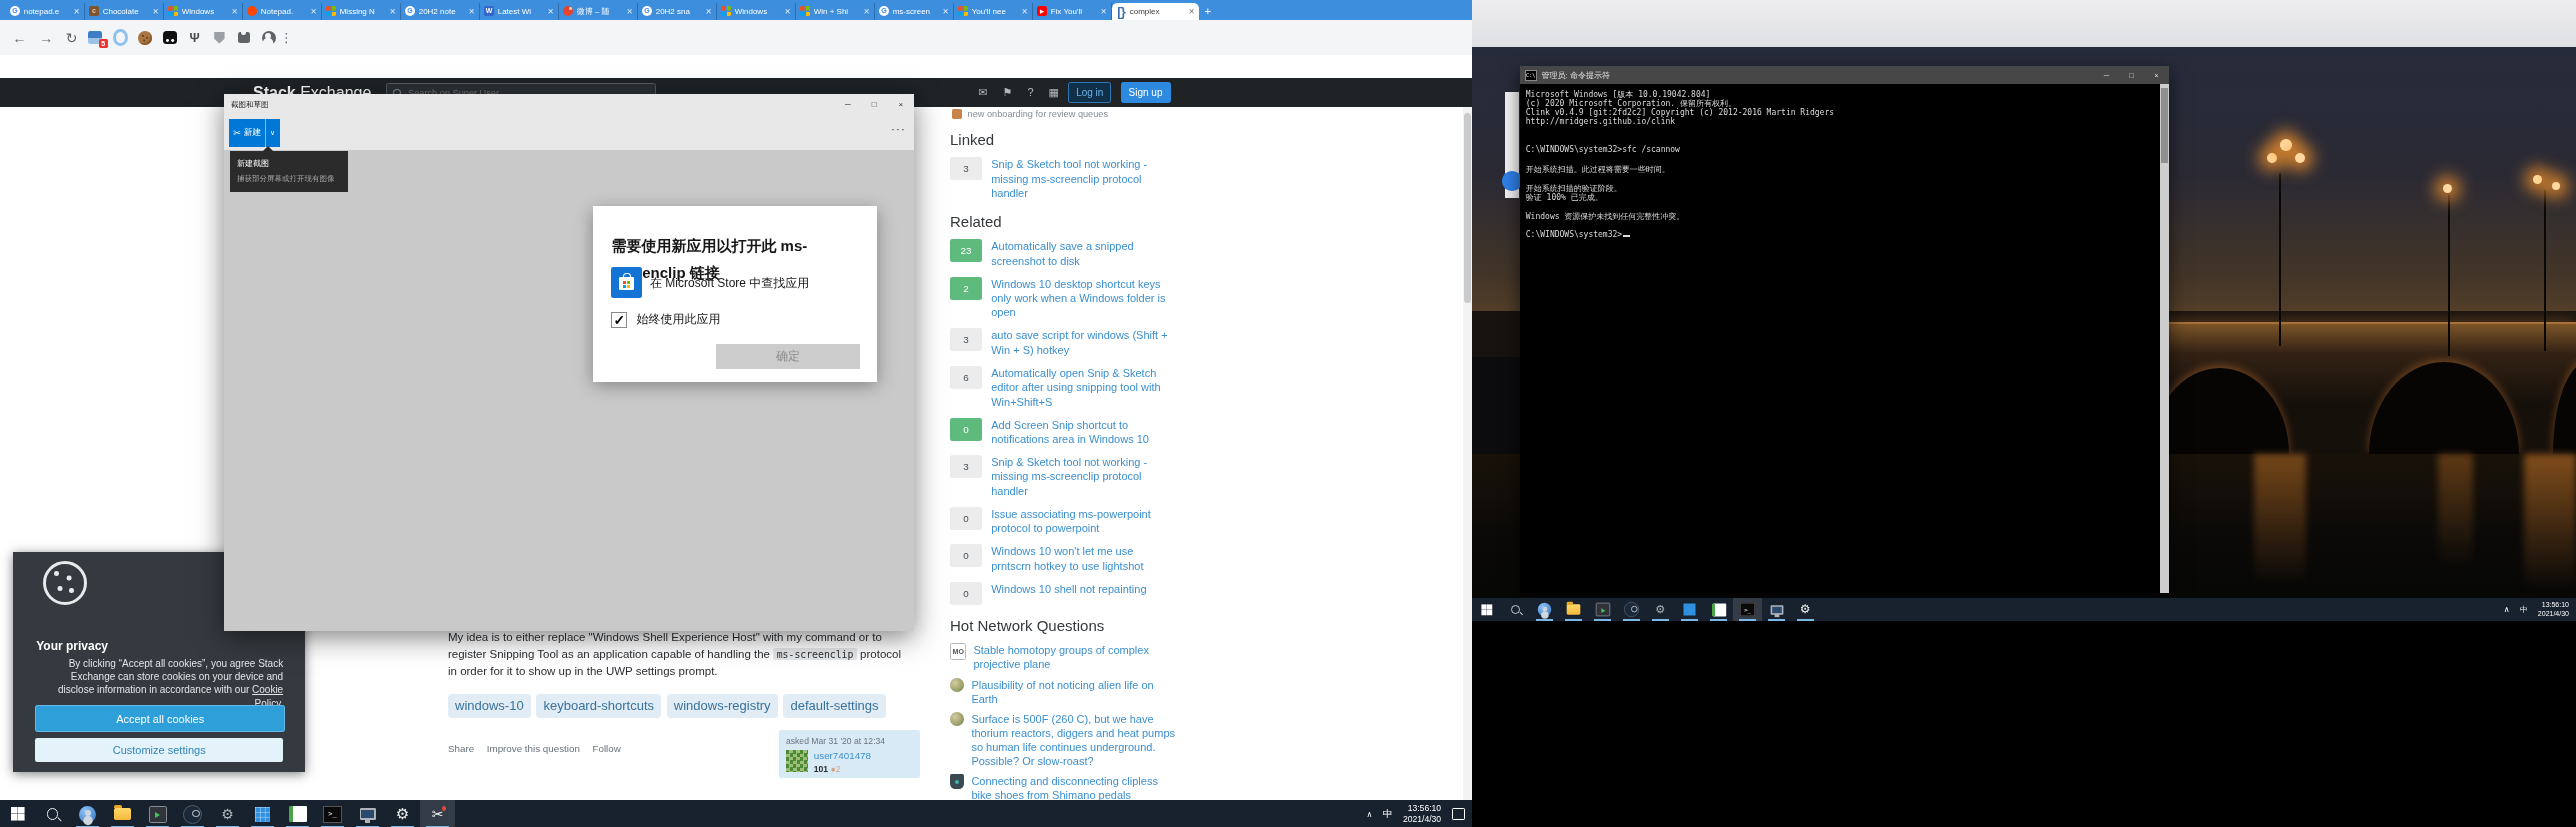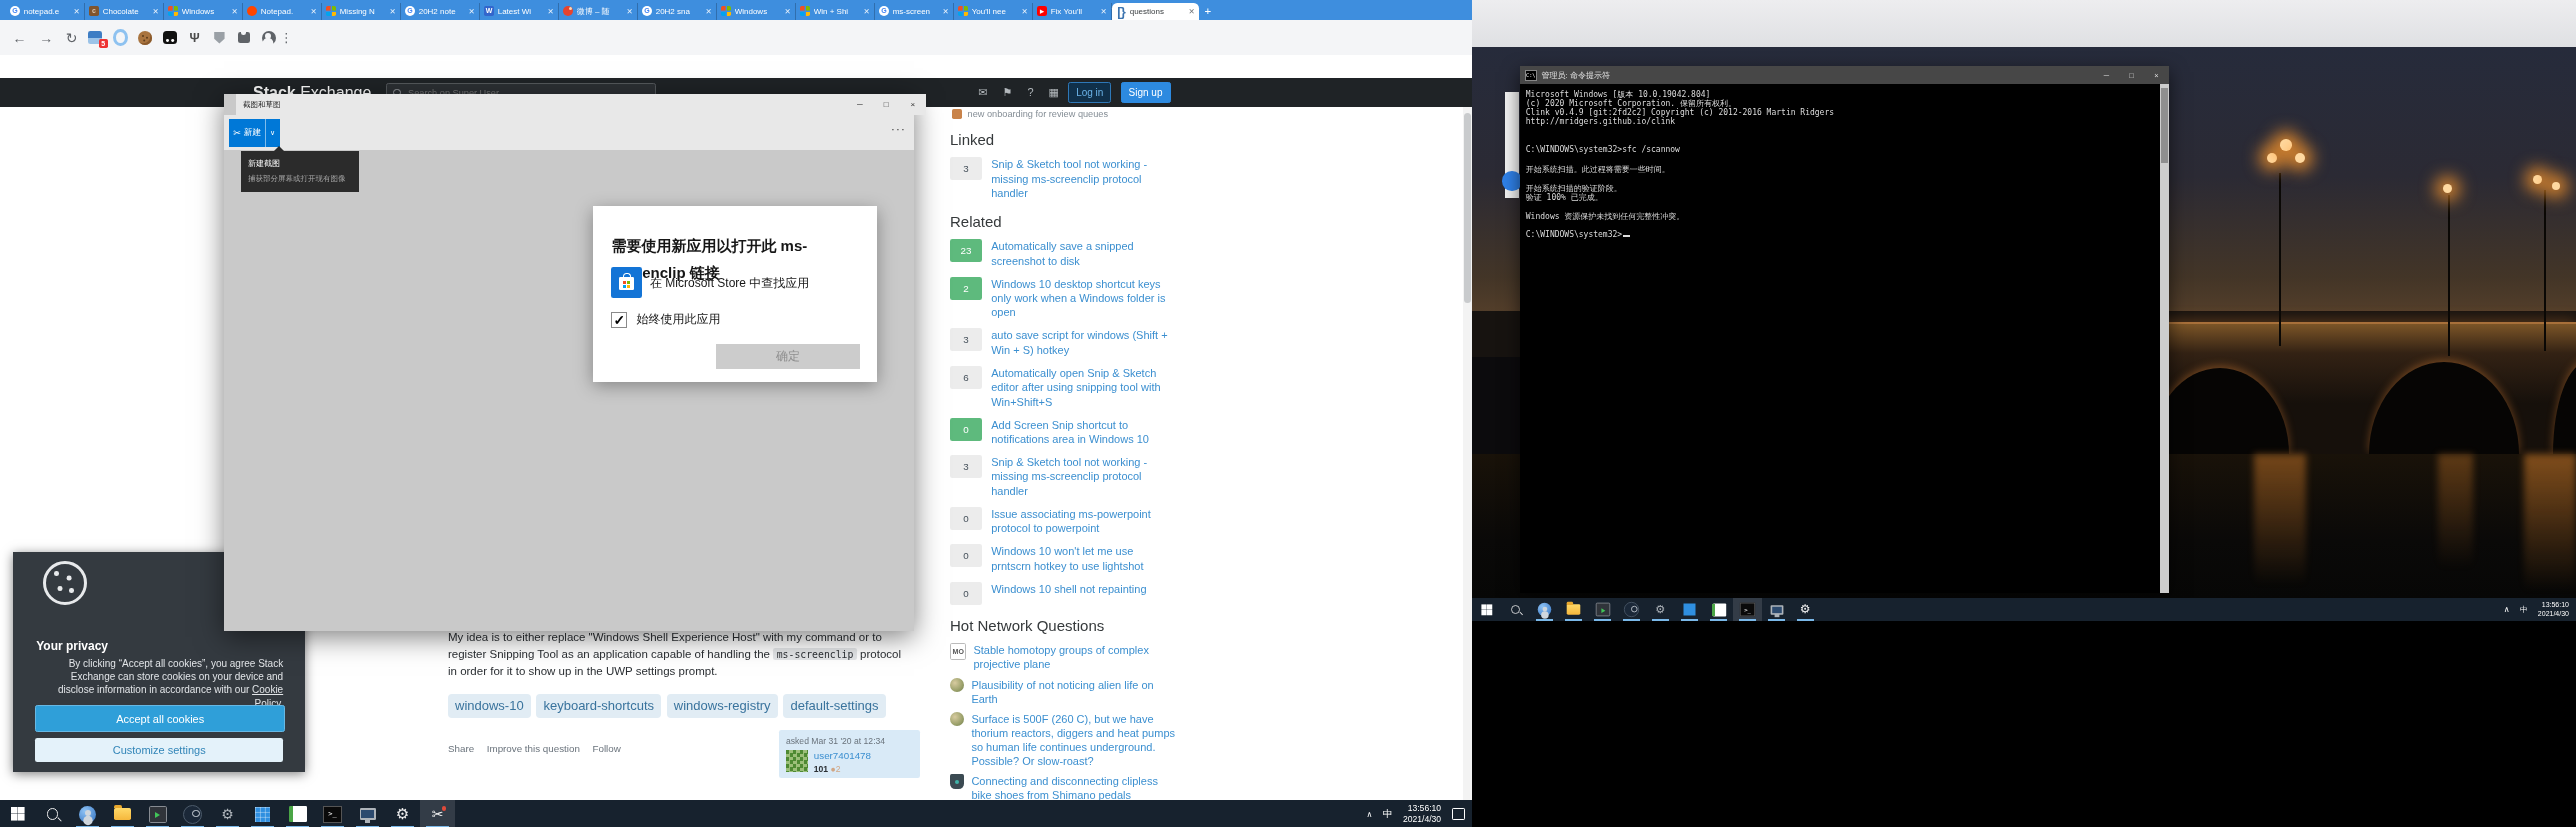--- a/index.html
+++ b/index.html
@@ -113,29 +113,29 @@
   .ckicon{position:absolute;left:30px;top:9.2px;width:44px;height:44px;border-radius:50%;border:3.5px solid #e7e9eb;box-sizing:border-box;}
   .ckicon::after{content:"";position:absolute;left:8px;top:7px;width:4.6px;height:4.6px;border-radius:50%;background:#e7e9eb;box-shadow:12.6px 4.6px 0 #e7e9eb,3.5px 15px 0 #e7e9eb,15px 17px 0 #e7e9eb;}
   .cktitle{position:absolute;left:23px;top:87px;color:#fff;font-size:12px;font-weight:bold;}
   .ckbody{position:absolute;left:23px;top:105px;width:247px;color:#e2e5e8;font-size:10px;line-height:13.2px;text-align:right;}
   .ckbody .cklink{text-decoration:underline;}
   .ckaccept{position:absolute;left:22px;top:153px;width:248px;height:25px;background:#2f9fd9;border:0.6px solid #67b8e4;border-radius:2.3px;color:#fff;font-size:11px;display:flex;align-items:center;justify-content:center;}
   .ckcustom{position:absolute;left:22px;top:186px;width:248px;height:24px;background:#e4f2fa;border-radius:2.3px;color:#3185b8;font-size:11px;display:flex;align-items:center;justify-content:center;}
 
   
   .snipwin{position:absolute;left:224px;top:94px;width:690px;height:537px;background:#c9c9c9;box-shadow:0 5.8px 26px rgba(0,0,0,.5);z-index:50;}
-  .sniptitle{position:absolute;left:12px;top:0;width:100%;height:21px;background:#e8e8e8;display:flex;align-items:center;}
+  .sniptitle{position:absolute;left:0;top:0;width:100%;height:21px;background:#e8e8e8;display:flex;align-items:center;}
   .sniptitle .ttext{font-size:7.5px;color:#1a1a1a;margin-left:7px;flex:1;}
   .winbtn{width:26.5px;height:21px;display:flex;align-items:center;justify-content:center;color:#333;font-size:8px;}
   .sniptoolbar{position:absolute;left:0;top:21px;width:100%;height:35px;background:#e8e8e8;}
   .newbtn{position:absolute;left:4.6px;top:3.5px;width:51px;height:28px;background:#0078d7;color:#fff;display:flex;align-items:center;font-size:8.6px;}
   .newbtn .scis{font-size:9.2px;margin:0 2.9px 0 4.6px;}
   .newbtn .chev{border-left:0.6px solid rgba(255,255,255,.5);height:100%;display:flex;align-items:center;padding:0 4px;margin-left:4px;font-size:7px;}
   .morebtn{position:absolute;right:8px;top:8px;color:#333;font-size:11.5px;letter-spacing:1.2px;}
-  .tooltip{position:absolute;left:17px;top:57px;width:118px;background:#2b2b2b;color:#fff;padding:7px 7px 8px;box-sizing:border-box;z-index:5;}
+  .tooltip{position:absolute;left:6px;top:57px;width:118px;background:#2b2b2b;color:#fff;padding:7px 7px 8px;box-sizing:border-box;z-index:5;}
   .tooltip::before{content:"";position:absolute;top:-5.2px;left:33px;border:5.2px solid transparent;border-bottom-color:#2b2b2b;border-top:none;}
   .tooltip .tt1{font-size:8px;}
   .tooltip .tt2{font-size:7.5px;color:#a6a6a6;margin-top:4.6px;}
   
   .dialog{position:absolute;left:369px;top:112px;width:284px;height:176px;background:#fff;box-shadow:0 3.5px 17px rgba(0,0,0,.35);}
   .dtitle{position:absolute;left:18.4px;top:26px;width:244px;font-size:15px;line-height:27px;color:#161616;font-weight:600;}
   .storeicon{position:absolute;left:18.4px;top:61px;width:31px;height:31px;background:#1374d6;border-radius:2.3px;}
   .storeicon .bag{position:absolute;left:8px;top:10.4px;width:15px;height:12.6px;background:#fff;border-radius:1.2px;}
   .storeicon .handle{position:absolute;left:11.5px;top:5.8px;width:5.8px;height:4.6px;border:1.7px solid #fff;border-bottom:none;border-radius:3.5px 3.5px 0 0;}
   .storeicon .grid{position:absolute;left:12px;top:14px;width:7px;height:7px;background:
@@ -292,21 +292,21 @@
           <span class="tlabel">You'll nee</span>
           <span class="tclose">✕</span>
         </div>
       <div class="tab">
           <span class="fav fav-youtube"></span>
           <span class="tlabel">Fix You'll</span>
           <span class="tclose">✕</span>
         </div>
       <div class="tab active">
           <span class="fav fav-su"></span>
-          <span class="tlabel">questions</span>
+          <span class="tlabel">complex</span>
           <span class="tclose">✕</span>
         </div>
       <div class="newtab">+</div>
     </div>
 
     <div class="btoolbar">
       <span class="navbtn">←</span>
       <span class="navbtn">→</span>
       <span class="navbtn">↻</span>
       <div class="extrow">

